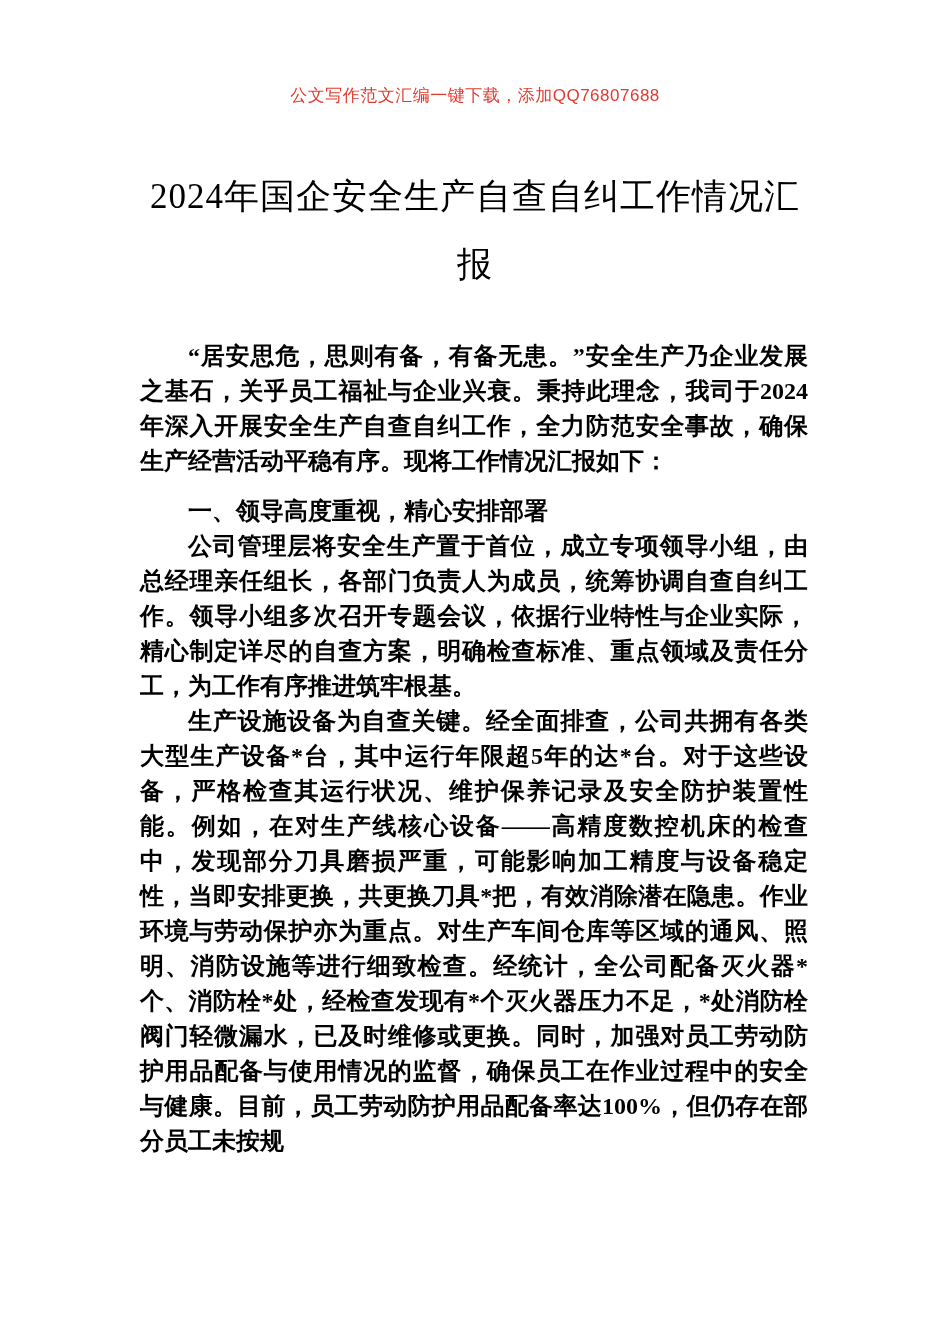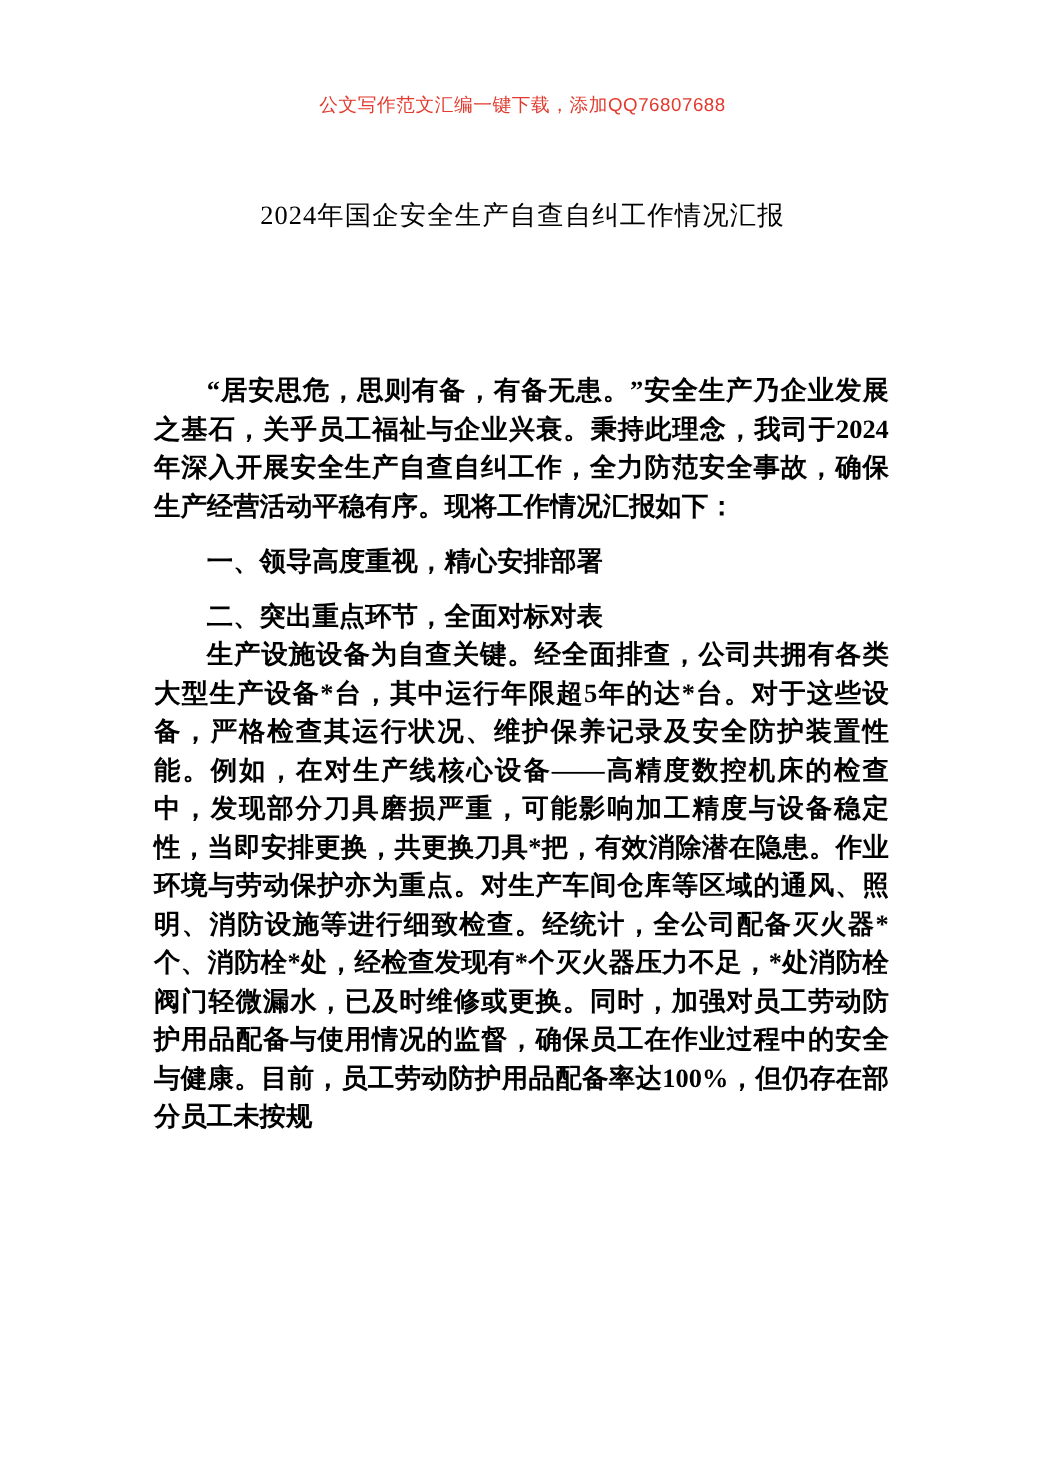--- a/index.html
+++ b/index.html
@@ -26,21 +26,21 @@
     letter-spacing: 0.5px;
     color: #e23a2e;
     font-family: "Liberation Sans", "DejaVu Sans", sans-serif;
   }
   .doc-title {
     position: absolute;
     top: 163px;
     left: 140px;
     width: 670px;
     text-align: center;
-    font-size: 24px;
+    font-size: 35px;
     line-height: 68px;
     font-weight: normal;
     letter-spacing: 1px;
     color: #000000;
   }
   .doc-body {
     position: absolute;
     top: 339px;
     left: 140px;
     width: 668px;
@@ -65,17 +65,17 @@
 
 <div class="page">
 
   <div class="promo">公文写作范文汇编一键下载，添加QQ76807688</div>
 
   <div class="doc-title">2024年国企安全生产自查自纠工作情况汇报</div>
 
   <div class="doc-body">
     <p>“居安思危，思则有备，有备无患。”安全生产乃企业发展之基石，关乎员工福祉与企业兴衰。秉持此理念，我司于2024年深入开展安全生产自查自纠工作，全力防范安全事故，确保生产经营活动平稳有序。现将工作情况汇报如下：</p>
     <p class="heading">一、领导高度重视，精心安排部署</p>
-    <p class="heading">二、突出重点环节，全面对标对表</p>
+    <p>公司管理层将安全生产置于首位，成立专项领导小组，由总经理亲任组长，各部门负责人为成员，统筹协调自查自纠工作。领导小组多次召开专题会议，依据行业特性与企业实际，精心制定详尽的自查方案，明确检查标准、重点领域及责任分工，为工作有序推进筑牢根基。</p>
     <p>生产设施设备为自查关键。经全面排查，公司共拥有各类大型生产设备*台，其中运行年限超5年的达*台。对于这些设备，严格检查其运行状况、维护保养记录及安全防护装置性能。例如，在对生产线核心设备——高精度数控机床的检查中，发现部分刀具磨损严重，可能影响加工精度与设备稳定性，当即安排更换，共更换刀具*把，有效消除潜在隐患。作业环境与劳动保护亦为重点。对生产车间仓库等区域的通风、照明、消防设施等进行细致检查。经统计，全公司配备灭火器*个、消防栓*处，经检查发现有*个灭火器压力不足，*处消防栓阀门轻微漏水，已及时维修或更换。同时，加强对员工劳动防护用品配备与使用情况的监督，确保员工在作业过程中的安全与健康。目前，员工劳动防护用品配备率达100%，但仍存在部分员工未按规</p>
   </div>
 
 </div>
 
 </body></html>

